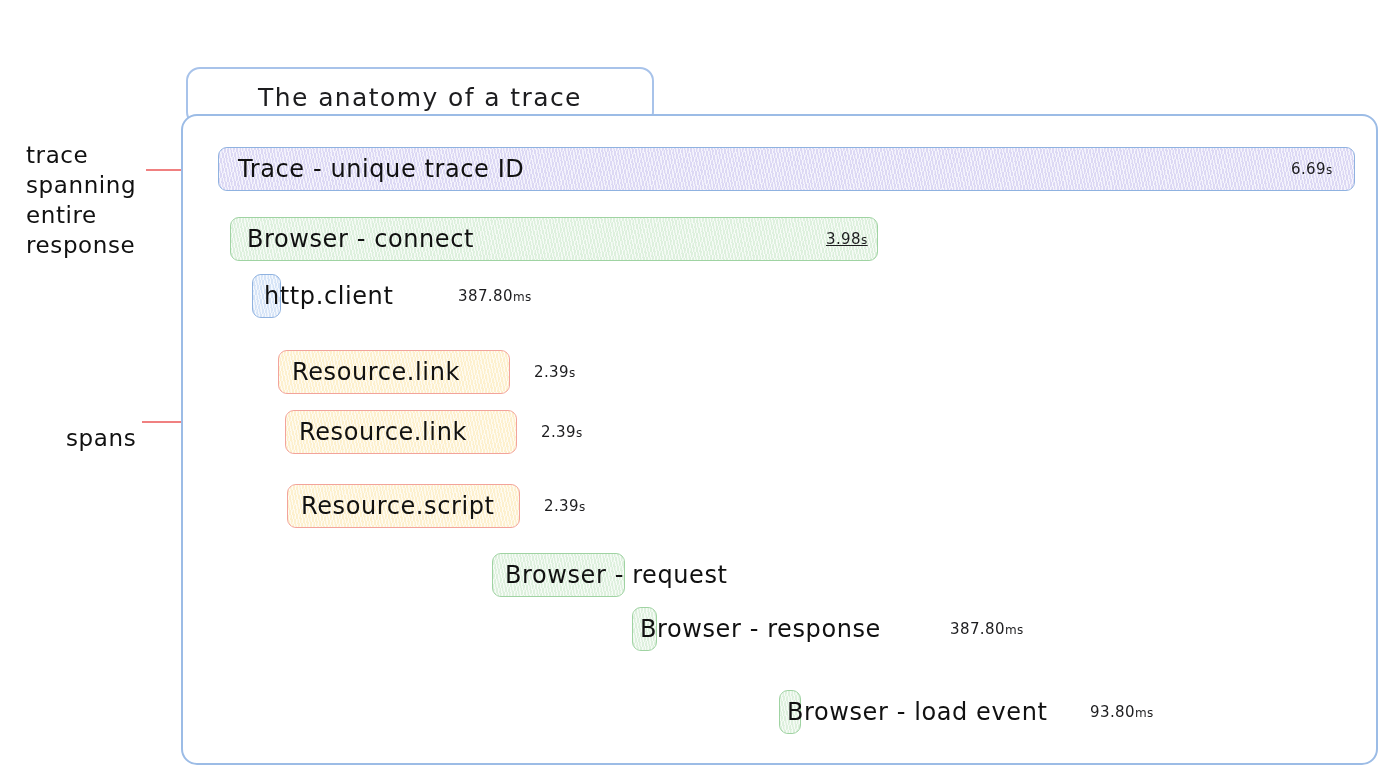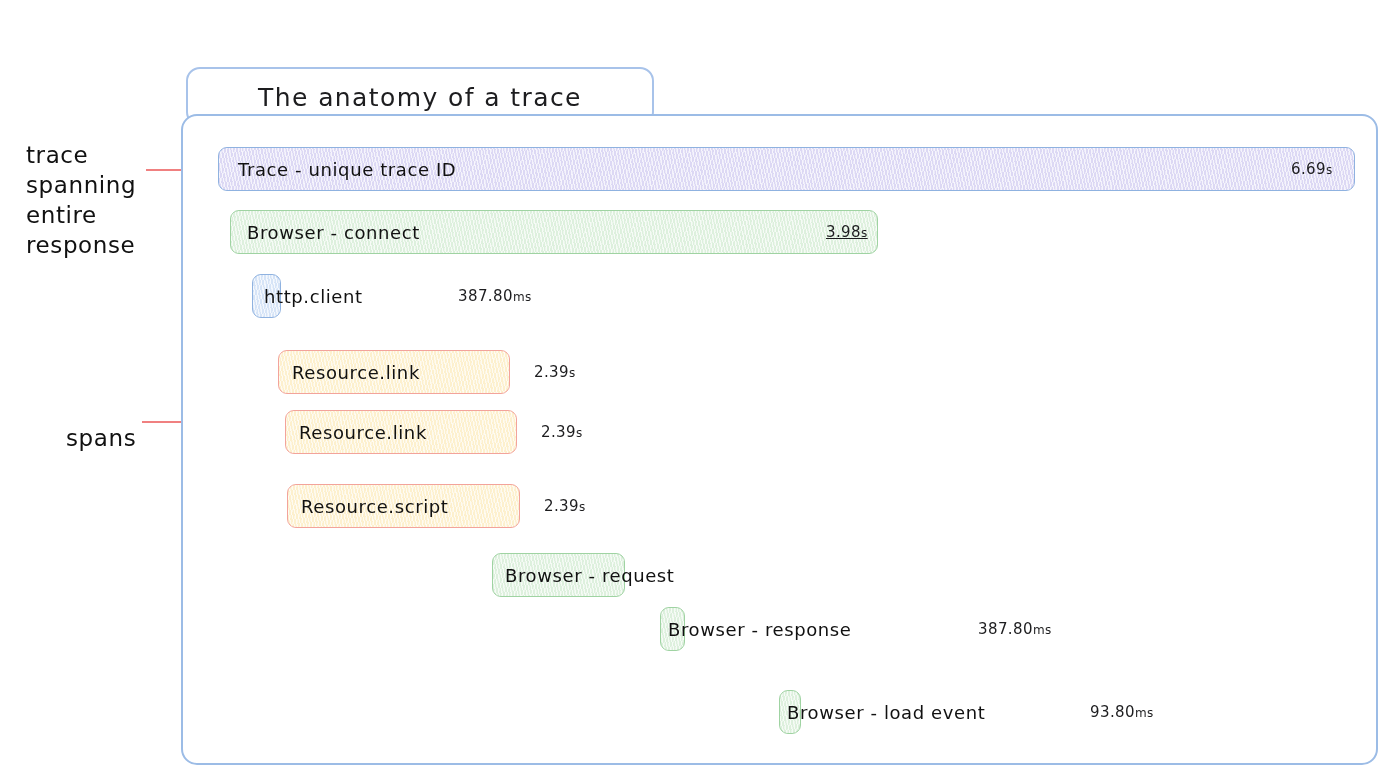--- a/index.html
+++ b/index.html
@@ -110,21 +110,21 @@
 
   .bar.purple { background: #dcd8f4; border: 1.5px solid #8fb2e0; }
   .bar.green  { background: #ddf0dd; border: 1.5px solid #9fd3a2; }
   .bar.blue   { background: #d6e4f7; border: 1.5px solid #8fb2e0; }
   .bar.cream  { background: #fdf0cd; border: 1.5px solid #f3a39b; }
 
   .bar-label {
     position: absolute;
     top: 50%;
     transform: translateY(-50%);
-    font-size: 18px;
+    font-size: 24px;
     letter-spacing: 0.6px;
     color: #111;
     z-index: 3;
     pointer-events: none;
   }
   .duration {
     position: absolute;
     top: 50%;
     transform: translateY(-50%);
     font-size: 15px;
@@ -161,21 +161,21 @@
 <div class="row" style="left:218px; top:147px; width:1137px;">
   <div class="bar purple" style="left:0; width:1137px;">
     <div class="bar-texture"></div>
   </div>
   <div class="bar-label hand" style="left:20px;">Trace - unique trace ID</div>
   <div class="duration hand" style="left:1073px;">
     <span>6.69</span><span class="unit">s</span>
   </div>
 </div>
 
-<div class="row" style="left:230px; top:210px; width:648px;">
+<div class="row" style="left:230px; top:217px; width:648px;">
   <div class="bar green" style="left:0; width:648px;">
     <div class="bar-texture"></div>
   </div>
   <div class="bar-label hand" style="left:17px;">Browser - connect</div>
   <div class="duration hand" style="left:596px;text-decoration:underline;">
     <span>3.98</span><span class="unit">s</span>
   </div>
 </div>
 
 <div class="row" style="left:252px; top:274px; width:300px;">
@@ -221,21 +221,21 @@
 <div class="row" style="left:492px; top:553px; width:300px;">
   <div class="bar green" style="left:0; width:133px;">
     <div class="bar-texture"></div>
   </div>
   <div class="bar-label hand" style="left:13px;">Browser - request</div>
   <div class="duration hand" style="left:300px;">
     <span></span><span class="unit"></span>
   </div>
 </div>
 
-<div class="row" style="left:632px; top:607px; width:420px;margin-left:28px;">
+<div class="row" style="left:632px; top:607px; width:420px;">
   <div class="bar green" style="left:0; width:25px;">
     <div class="bar-texture"></div>
   </div>
   <div class="bar-label hand" style="left:8px;">Browser - response</div>
   <div class="duration hand" style="left:318px;">
     <span>387.80</span><span class="unit">ms</span>
   </div>
 </div>
 
 <div class="row" style="left:770px; top:690px; width:420px;margin-left:9px;">

